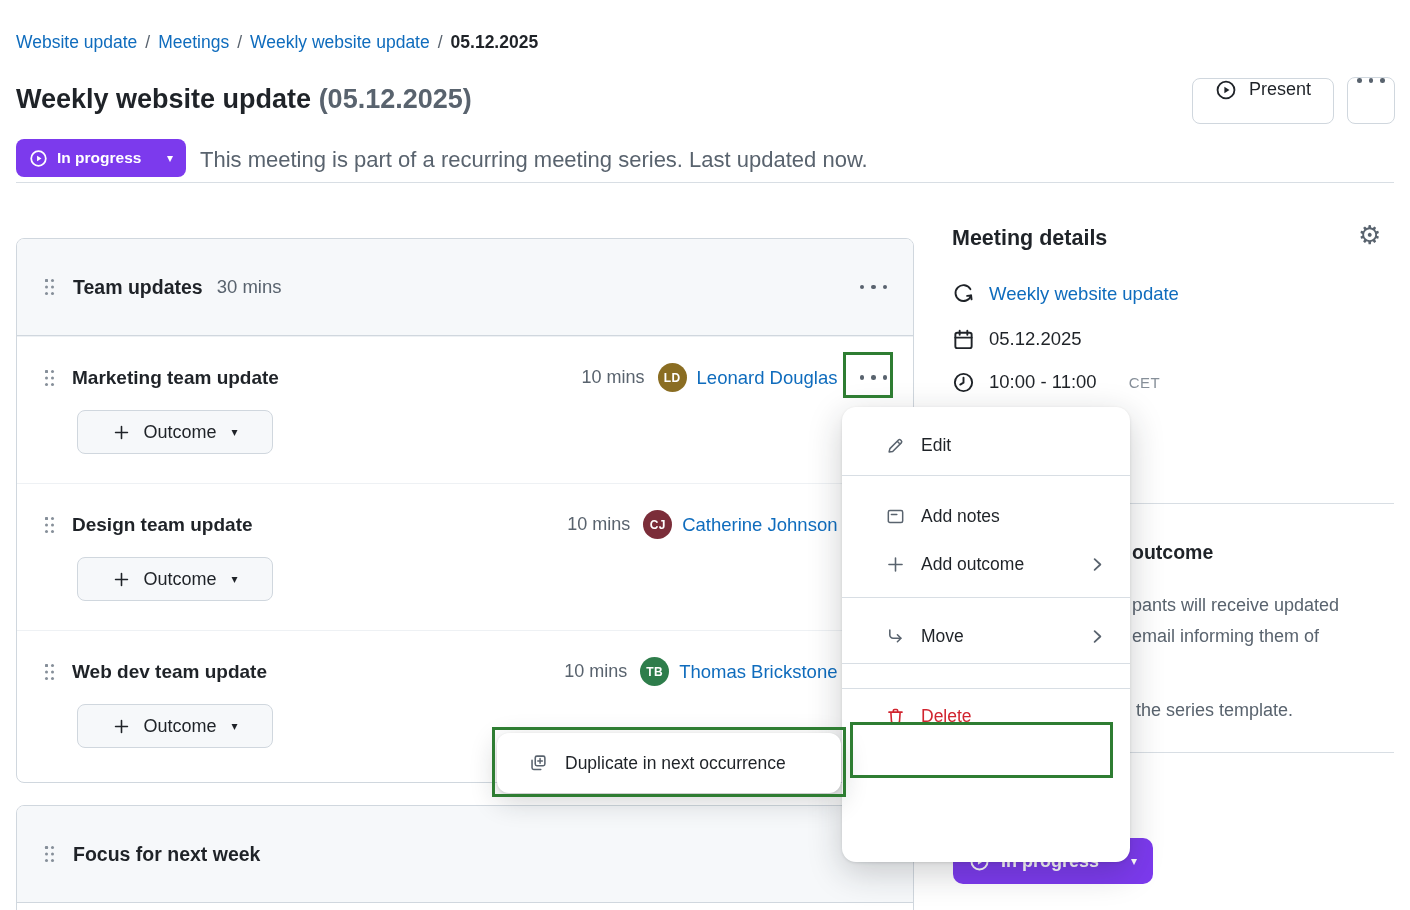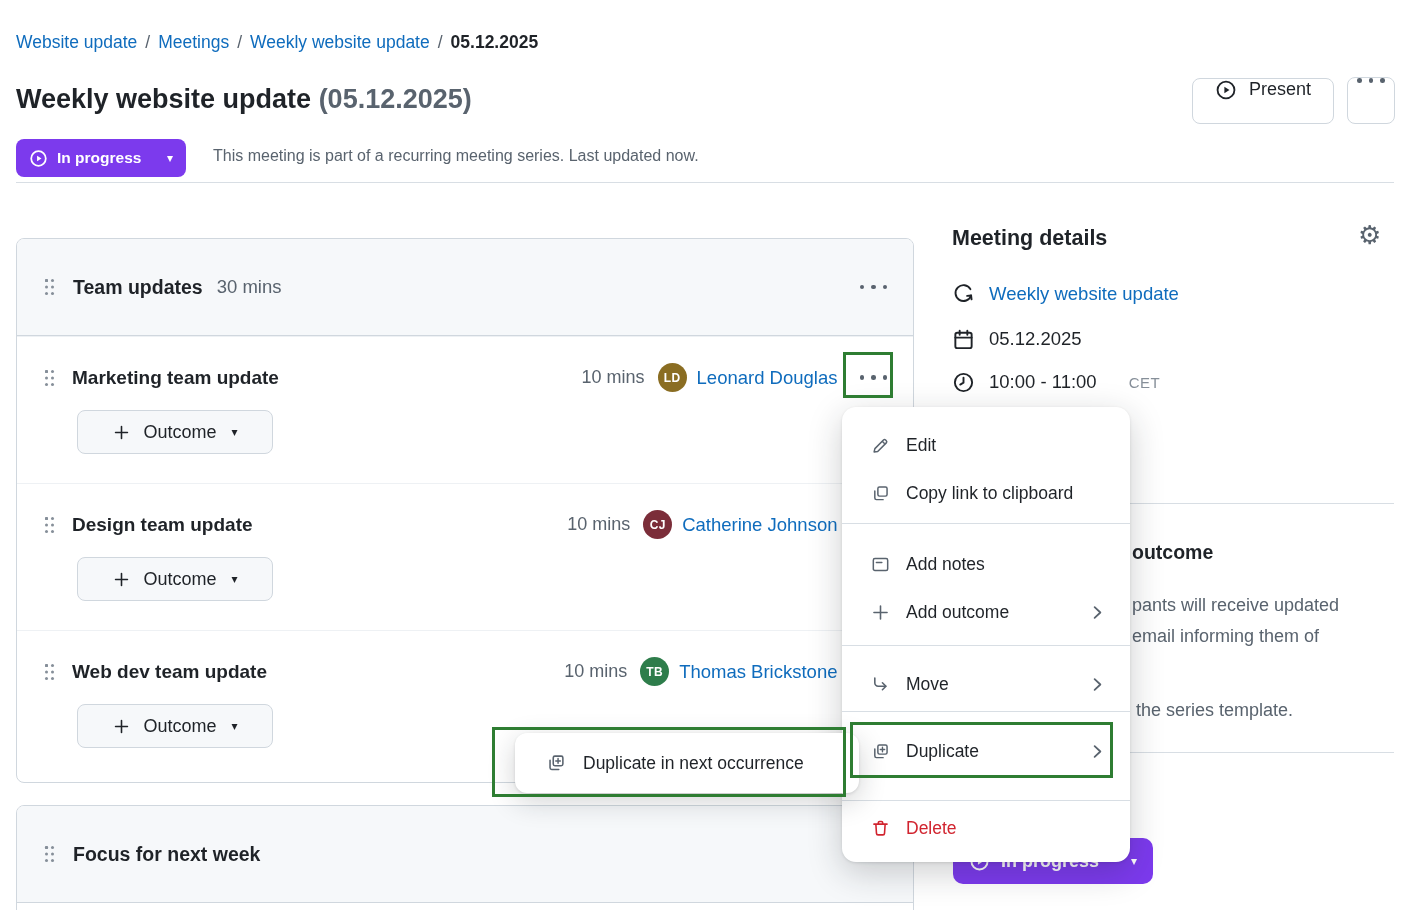--- a/index.html
+++ b/index.html
@@ -20,21 +20,21 @@
     border:1px solid #d0d7de; border-radius:8px; cursor:pointer; }
   .present-btn { left:1192px; top:78px; width:142px; height:46px; gap:12px; font-size:18px; }
   .more-top-btn { left:1347px; top:77px; width:48px; height:47px; }
   .dots-h { display:flex; gap:7px; }
   .dots-h i { width:4.5px; height:4.5px; border-radius:50%; background:#59636e; }
 
   .status-badge { left:16px; top:139px; width:170px; height:38px; background:#7c3aed; border-radius:8px;
     display:flex; align-items:center; color:#fff; padding:0 13px; gap:9px; cursor:pointer; }
   .status-badge .lbl { font-size:15.5px; font-weight:600; }
   .caret { font-size:12px; line-height:1; }
-  .status-note { left:213px; top:147px; font-size:16px; color:#59636e; }
+  .status-note { left:200px; top:147px; font-size:22px; color:#59636e; }
   .top-divider { left:16px; top:182px; width:1378px; height:1px; background:#d8dee4; }
 
   
   .agenda-card { left:16px; top:238px; width:898px; height:545px; border:1px solid #d0d7de;
     border-radius:8px; overflow:hidden; background:#fff; }
   .section-header { height:97px; background:#f6f8fa; border-bottom:1px solid #d0d7de;
     display:flex; align-items:center; padding:0 26px 0 28px; }
   .section-title { font-size:19.5px; font-weight:700; margin-left:19px; }
   .section-duration { font-size:18.5px; color:#59636e; margin-left:14px; }
   .drag { width:9px; height:16px; position:relative; flex:none; cursor:grab; }
@@ -75,32 +75,32 @@
 
   .bottom-status { left:953px; top:838px; width:200px; height:46px; background:#7c3aed; border-radius:10px;
     display:flex; align-items:center; color:#fff; padding:0 16px; gap:11px; z-index:5; cursor:pointer; }
   .bottom-status .lbl { font-size:18px; font-weight:600; }
   .bottom-status .caret { margin-left:auto; }
 
   
   .context-menu { left:842px; top:407px; width:288px; height:455px; background:#fff; border-radius:14px;
     box-shadow:0 10px 34px rgba(27,31,36,.22), 0 1px 3px rgba(27,31,36,.12); z-index:40;
     padding:15px 0 10px; }
-  .menu-item { display:flex; align-items:center; height:47px; padding:0 24px 0 27px; font-size:17.5px;
+  .menu-item { display:flex; align-items:center; height:47px; padding:0 24px 0 42px; font-size:17.5px;
     gap:15px; cursor:pointer; }
   .menu-item.h48 { height:48px; }
   .menu-item.h49 { height:49px; }
   .mi-icon { width:22px; height:22px; color:#59636e; flex:none; display:flex; align-items:center; justify-content:center; }
   .chev { margin-left:auto; color:#59636e; display:flex; }
   .menu-divider { height:1px; background:#d8dee4; }
   .d1 { margin:6px 0 16px; } .d2 { margin:9px 0 14px; } .d3 { margin:3px 0 15px; } .d4 { margin:24px 0 3px; }
   .danger, .danger .mi-icon { color:#d1242f; }
 
   
-  .submenu { left:515px; top:733px; width:344px; height:60px; background:#fff; border-radius:12px;
+  .submenu { left:497px; top:733px; width:344px; height:60px; background:#fff; border-radius:12px;
     box-shadow:0 8px 28px rgba(27,31,36,.2), 0 1px 3px rgba(27,31,36,.12); z-index:45;
     display:flex; align-items:center; padding:0 26px 0 30px; gap:16px; font-size:17.5px; cursor:pointer; }
 
   
   .anno { border:3px solid #2e7d32; z-index:60; pointer-events:none; background:transparent; }
   .anno-1 { left:843px; top:352px; width:50px; height:46px; }
   .anno-2 { left:850px; top:722px; width:263px; height:56px; }
   .anno-3 { left:492px; top:727px; width:354px; height:70px; }
 </style>
 </head>
@@ -311,29 +311,20 @@
 <div class="abs context-menu">
   <div class="menu-item">
     <span class="mi-icon">
       <svg width="21" height="21" viewBox="0 0 24 24">
           <path d="M4.7 19.3l.9-3.7L15.4 5.8a1.7 1.7 0 012.4 0l.8.8a1.7 1.7 0 010 2.4L8.8 18.8l-4.1.5z" fill="none" stroke="currentColor" stroke-width="1.7" stroke-linejoin="round"></path>
           <path d="M14 7.2l2.8 2.8" fill="none" stroke="currentColor" stroke-width="1.7"></path>
         </svg>
     </span>
     <span>Edit</span>
   </div>
-  <div class="menu-item h48">
-    <span class="mi-icon">
-      <svg width="21" height="21" viewBox="0 0 24 24">
-          <rect x="9" y="4.5" width="10.5" height="10.5" rx="1.8" fill="none" stroke="currentColor" stroke-width="1.7"></rect>
-          <path d="M5.5 9v8.2A1.8 1.8 0 007.3 19H15" fill="none" stroke="currentColor" stroke-width="1.7" stroke-linecap="round"></path>
-        </svg>
-    </span>
-    <span>Copy link to clipboard</span>
-  </div>
   <div class="menu-divider d1"></div>
   <div class="menu-item h48">
     <span class="mi-icon">
       <svg width="21" height="21" viewBox="0 0 24 24">
           <rect x="3.8" y="5.2" width="16.4" height="13.6" rx="1.8" fill="none" stroke="currentColor" stroke-width="1.7"></rect>
           <path d="M7.3 9.8h6.2" fill="none" stroke="currentColor" stroke-width="1.7" stroke-linecap="round"></path>
         </svg>
     </span>
     <span>Add notes</span>
   </div>
@@ -359,35 +350,20 @@
         </svg>
     </span>
     <span>Move</span>
     <span class="chev">
       <svg width="17" height="17" viewBox="0 0 16 16">
           <path d="M5.3 3l5.4 5-5.4 5" fill="none" stroke="currentColor" stroke-width="1.7" stroke-linecap="round" stroke-linejoin="round"></path>
         </svg>
     </span>
   </div>
   <div class="menu-divider d3"></div>
-  <div class="menu-item h49">
-    <span class="mi-icon">
-      <svg width="21" height="21" viewBox="0 0 24 24">
-          <rect x="9" y="4.5" width="10.5" height="10.5" rx="1.8" fill="none" stroke="currentColor" stroke-width="1.7"></rect>
-          <path d="M14.25 7.2v5M11.75 9.7h5" fill="none" stroke="currentColor" stroke-width="1.6" stroke-linecap="round"></path>
-          <path d="M5.5 9v8.2A1.8 1.8 0 007.3 19H15" fill="none" stroke="currentColor" stroke-width="1.7" stroke-linecap="round"></path>
-        </svg>
-    </span>
-    <span>Duplicate</span>
-    <span class="chev">
-      <svg width="17" height="17" viewBox="0 0 16 16">
-          <path d="M5.3 3l5.4 5-5.4 5" fill="none" stroke="currentColor" stroke-width="1.7" stroke-linecap="round" stroke-linejoin="round"></path>
-        </svg>
-    </span>
-  </div>
   <div class="menu-divider d4"></div>
   <div class="menu-item h48 danger">
     <span class="mi-icon">
       <svg width="21" height="21" viewBox="0 0 24 24">
           <path d="M4.5 7h15" fill="none" stroke="currentColor" stroke-width="1.8" stroke-linecap="round"></path>
           <path d="M9.5 7V5.4A1.4 1.4 0 0110.9 4h2.2a1.4 1.4 0 011.4 1.4V7" fill="none" stroke="currentColor" stroke-width="1.8"></path>
           <path d="M6.7 7l.7 10.6A1.8 1.8 0 009.2 19.3h5.6a1.8 1.8 0 001.8-1.7L17.3 7" fill="none" stroke="currentColor" stroke-width="1.8" stroke-linejoin="round"></path>
         </svg>
     </span>
     <span>Delete</span>

